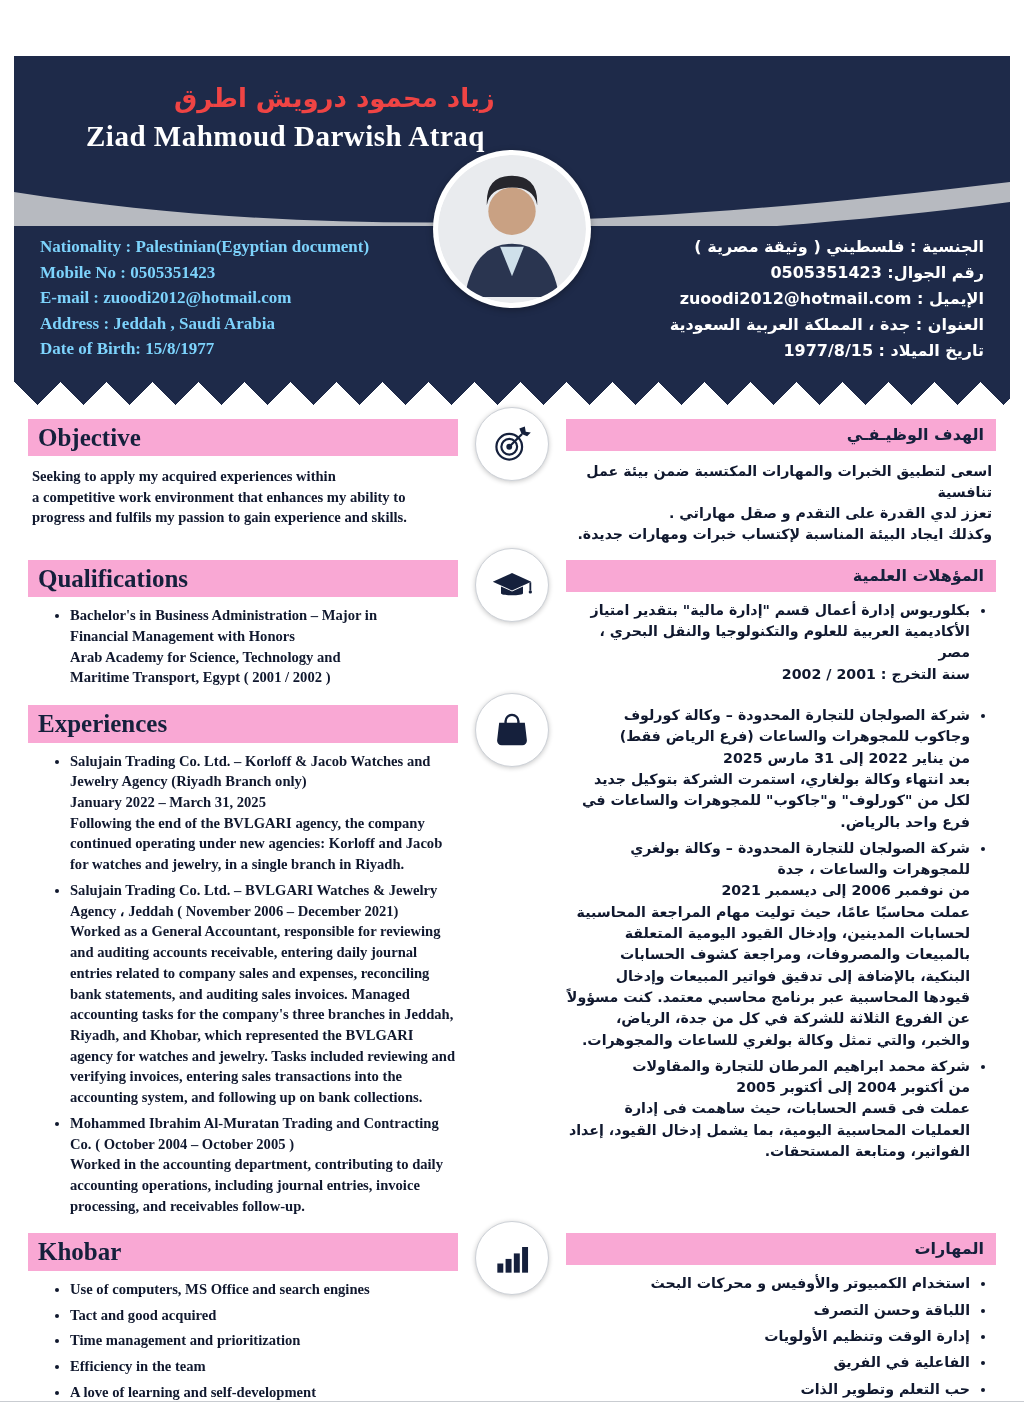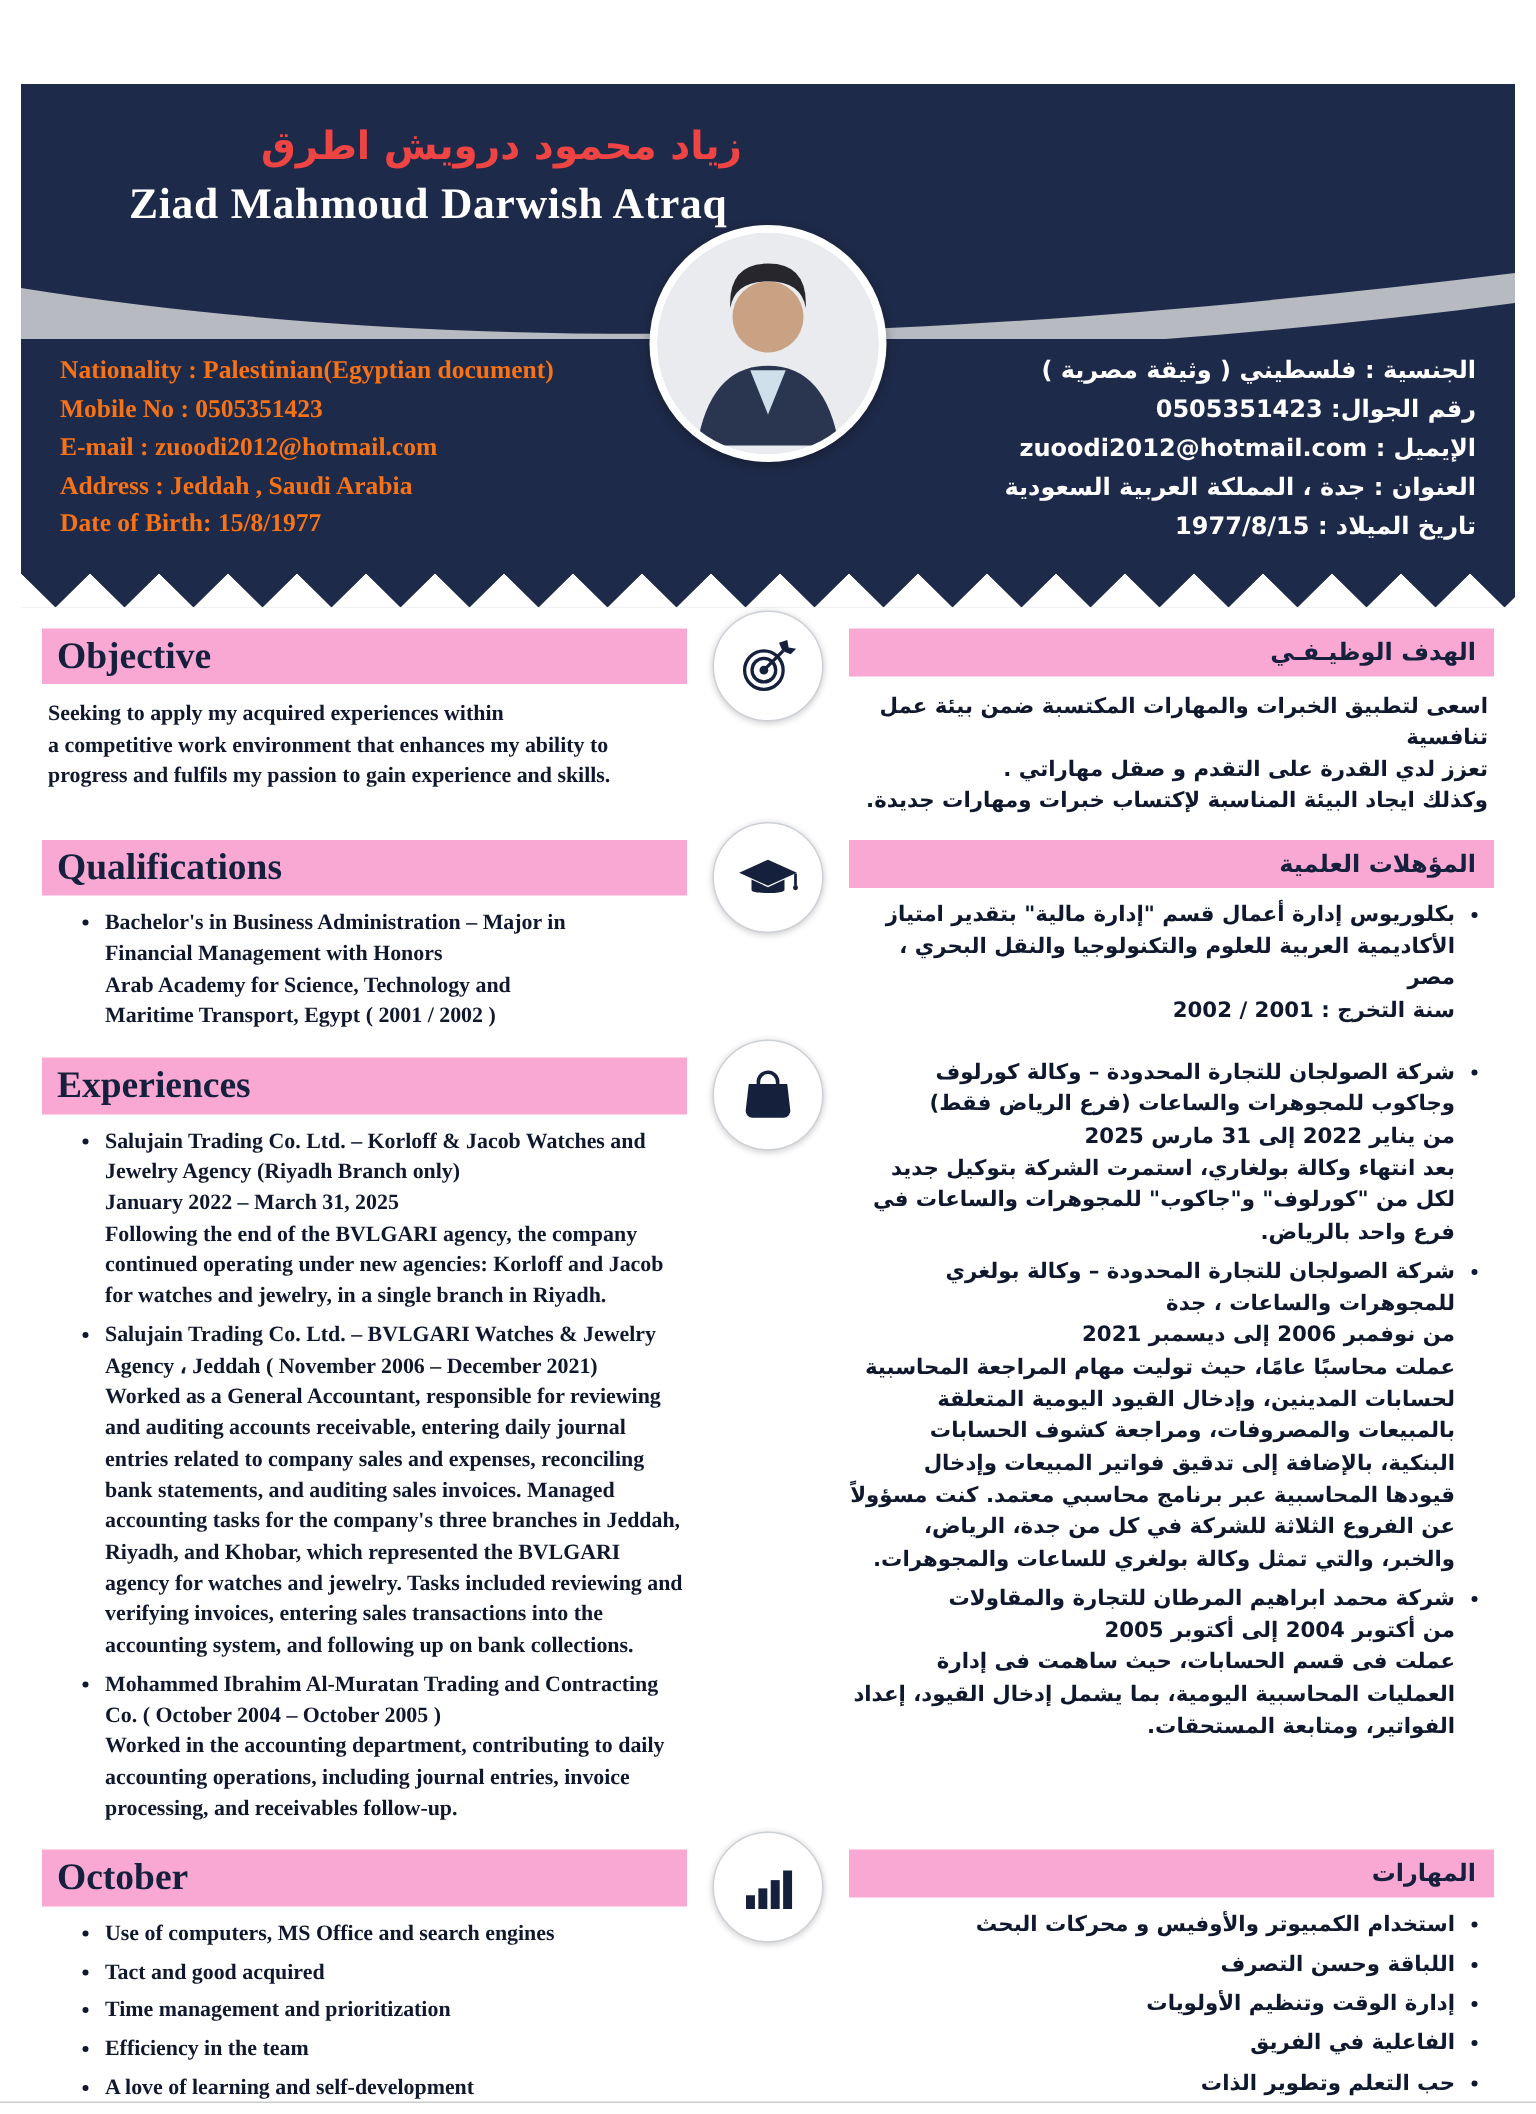--- a/index.html
+++ b/index.html
@@ -18,21 +18,21 @@
   .name-ar{
     color:#ef4444;font-weight:bold;font-size:26px;
     font-family:"DejaVu Sans",sans-serif;text-align:left;padding-left:88px;
   }
   .name-en{color:#fff;font-weight:bold;font-size:29px;letter-spacing:.5px}
   .wave{display:block;width:100%;height:46px}
   .contact{
     background:#1e2a49;display:flex;justify-content:space-between;
     padding:8px 26px 16px;min-height:150px;
   }
-  .contact-en{font-size:17px;font-weight:bold;color:#f97316;line-height:1.5;width:44%}
+  .contact-en{font-size:17px;font-weight:bold;color:#7dd3fc;line-height:1.5;width:44%}
   .contact-ar{
     font-size:16px;font-weight:bold;color:#fff;line-height:1.62;width:44%;
     font-family:"DejaVu Sans",sans-serif;text-align:right;
   }
   .zigzag{
     height:25px;background:#1e2a49;
     -webkit-mask:conic-gradient(from -45deg at 50% 100%, #000 90deg, #0000 0) 0 0/46px 100% repeat-x;
             mask:conic-gradient(from -45deg at 50% 100%, #000 90deg, #0000 0) 0 0/46px 100% repeat-x;
   }
   .photo{
@@ -221,21 +221,21 @@
             <div class="exp-title">شركة محمد ابراهيم المرطان للتجارة والمقاولات</div>
             <div class="exp-date">من أكتوبر 2004 إلى أكتوبر 2005</div>
             <div class="exp-desc">عملت فى قسم الحسابات، حيث ساهمت فى إدارة العمليات المحاسبية اليومية، بما يشمل إدخال القيود، إعداد الفواتير، ومتابعة المستحقات.</div>
           </li>
         </ul>
       </section>
     </div>
 
     <div class="row">
       <section class="col-en">
-        <div class="hbar">October</div>
+        <div class="hbar">Khobar</div>
         <ul>
           <li>Use of computers, MS Office and search engines</li>
           <li>Tact and good acquired</li>
           <li>Time management and prioritization</li>
           <li>Efficiency in the team</li>
           <li>A love of learning and self-development</li>
         </ul>
       </section>
       <div class="gutter">
         <div class="circle">

